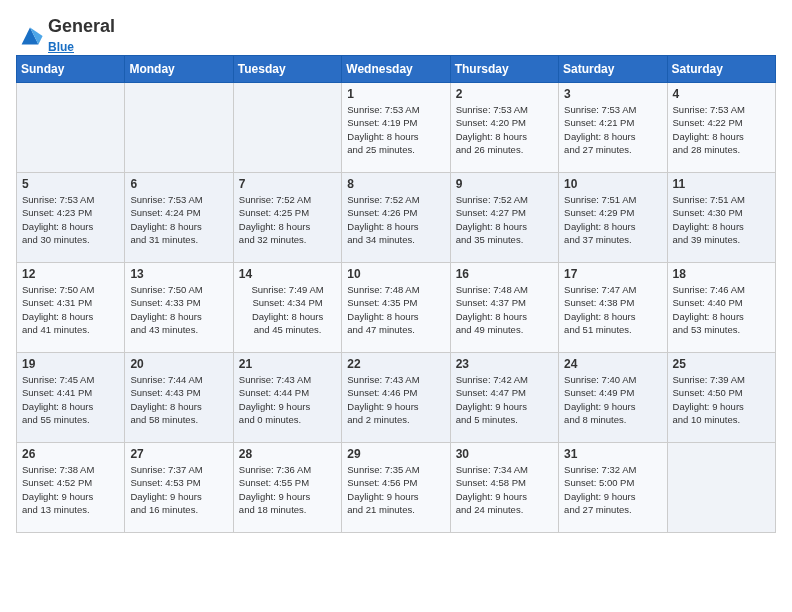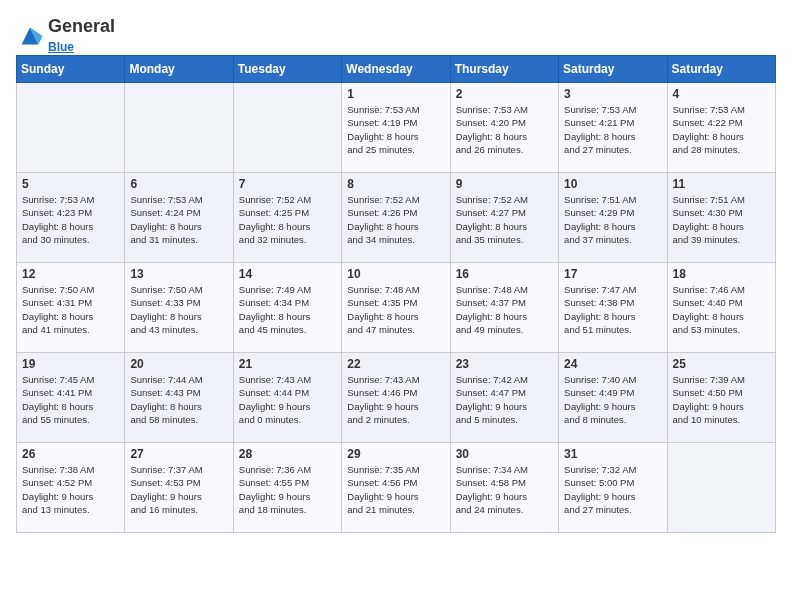--- a/index.html
+++ b/index.html
@@ -215,21 +215,21 @@
         </td>
         <td>
           <span class="day-number">13</span>
           <div class="day-info" style="white-space: pre-line;">Sunrise: 7:50 AM
 Sunset: 4:33 PM
 Daylight: 8 hours
 and 43 minutes.</div>
         </td>
         <td>
           <span class="day-number">14</span>
-          <div class="day-info" style="white-space: pre-line;">Sunrise: 7:49 AM
+          <div class="day-info" style="white-space: pre-line; text-align: center;">Sunrise: 7:49 AM
 Sunset: 4:34 PM
 Daylight: 8 hours
 and 45 minutes.</div>
         </td>
         <td>
           <span class="day-number">10</span>
           <div class="day-info" style="white-space: pre-line;">Sunrise: 7:48 AM
 Sunset: 4:35 PM
 Daylight: 8 hours
 and 47 minutes.</div>

